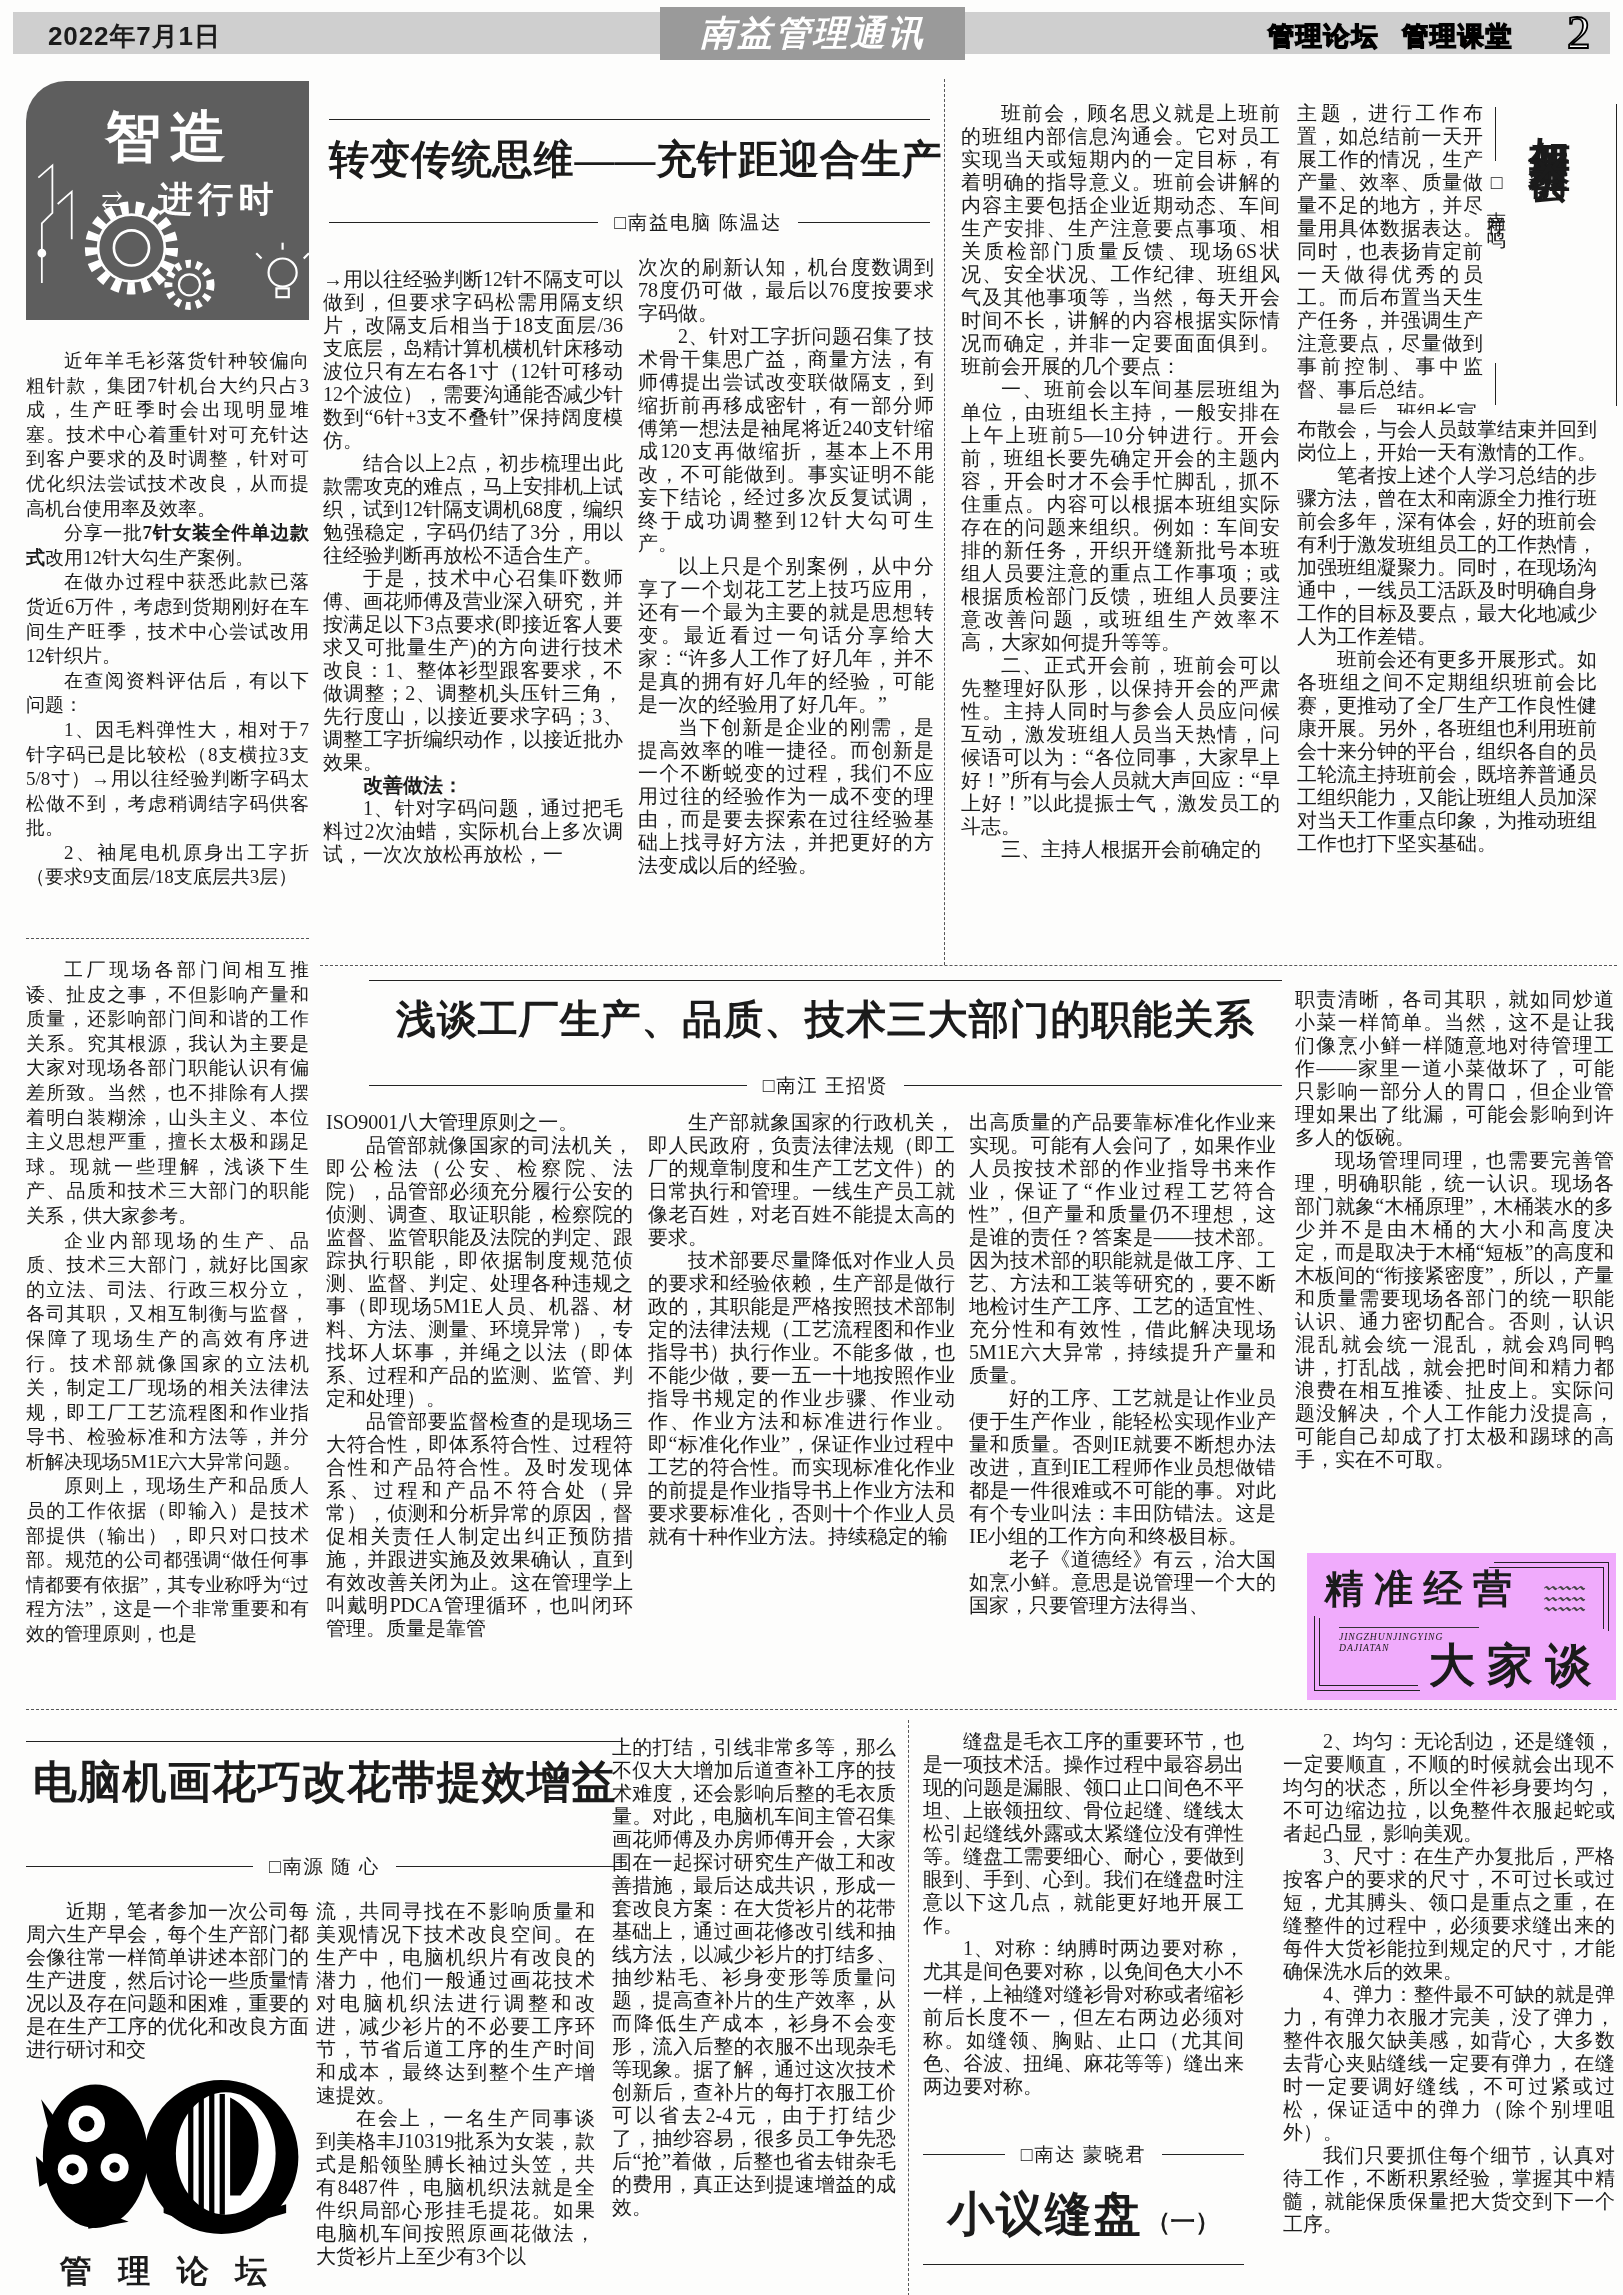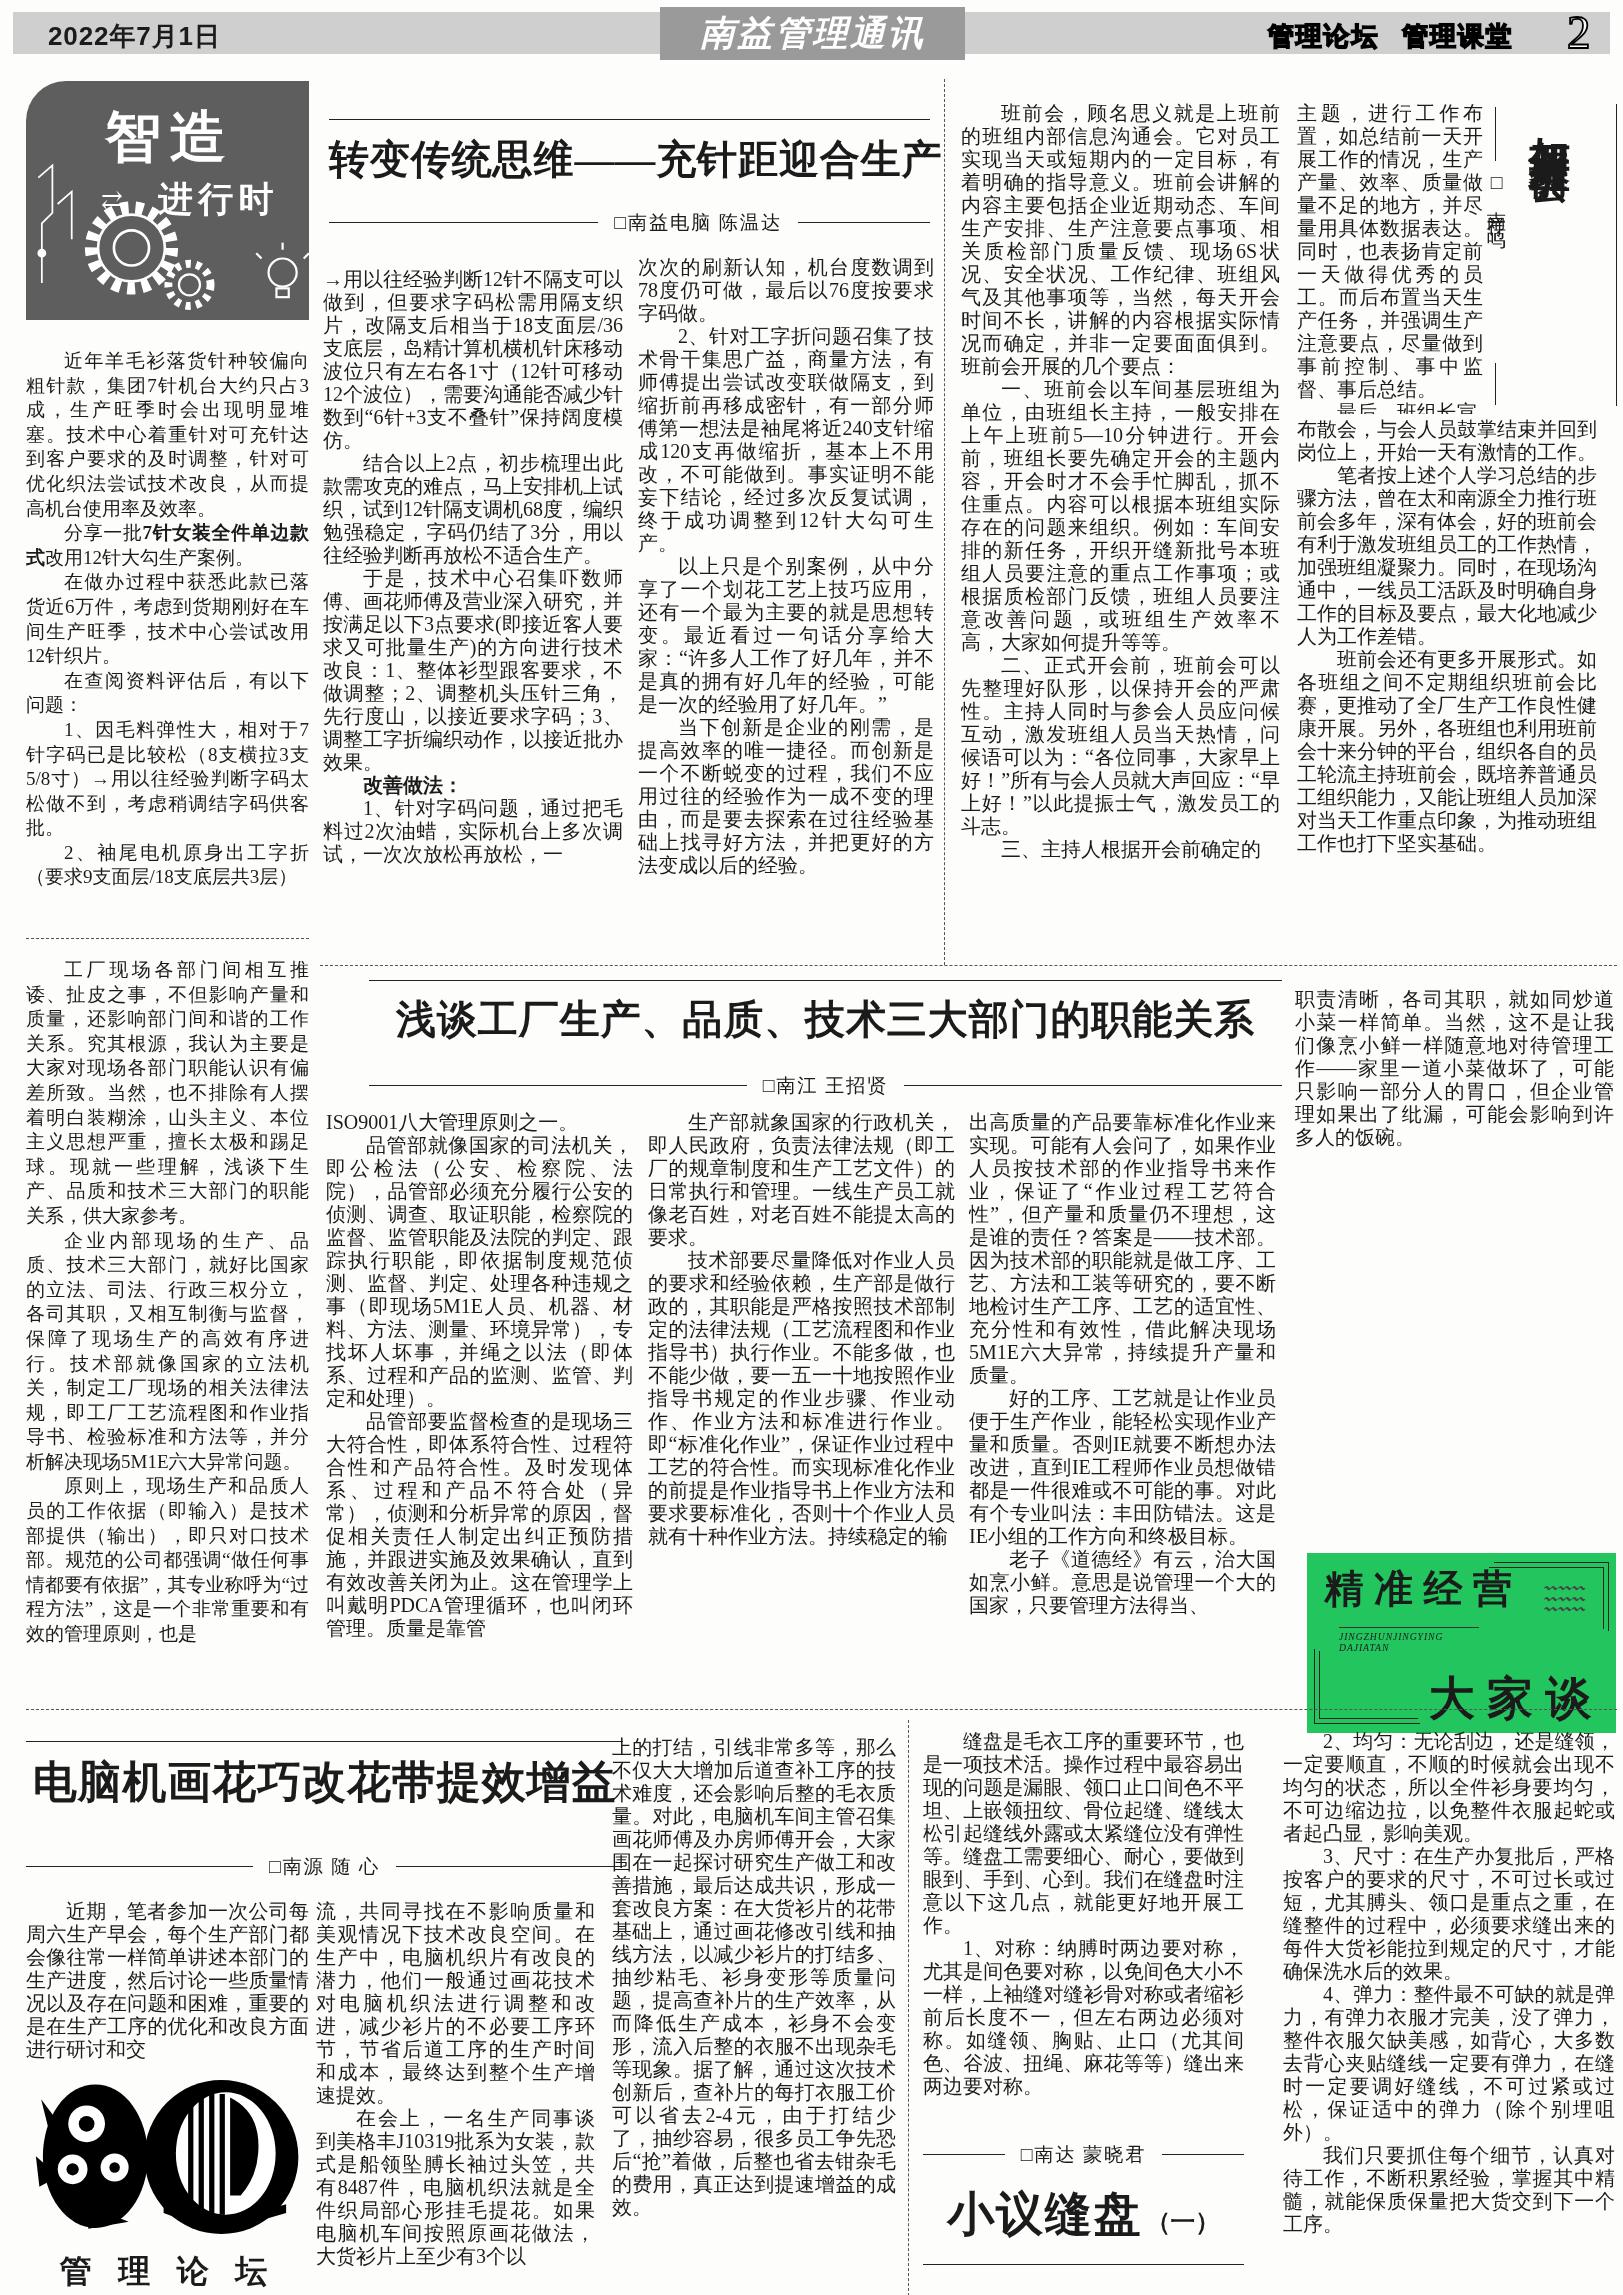--- a/index.html
+++ b/index.html
@@ -42,21 +42,21 @@
            border-radius:40px 0 0 0;color:#fff;}
   .logo-t1{position:absolute;left:79px;top:19.3px;font-size:56px;font-weight:bold;
            font-family:"Liberation Sans",sans-serif;letter-spacing:8.8px;}
   .logo-t2{position:absolute;left:132px;top:95px;font-size:35px;font-weight:bold;
            font-family:"Liberation Sans",sans-serif;letter-spacing:5.3px;}
   .logo-arr{position:absolute;left:75px;top:104px;font-size:26px;color:#fff;}
   
   .vtitle{writing-mode:vertical-rl;font-size:41px;font-weight:bold;letter-spacing:4.4px;}
   .vbyline{writing-mode:vertical-rl;font-size:19.3px;letter-spacing:3.5px;}
   
-  .jzbox{left:1307px;top:1553px;width:309px;height:180px;background:#22c55e;}
+  .jzbox{left:1307px;top:1553px;width:309px;height:147px;background:#f0abfc;}
   .jz-corner-tr{position:absolute;right:7px;top:8.8px;width:114px;height:68px;
       border-top:1.8px solid #222;border-right:1.8px solid #222;}
   .jz-corner-tr:after{content:"";position:absolute;right:4.4px;top:4.4px;width:114px;height:61px;
       border-top:1.8px solid #222;border-right:1.8px solid #222;}
   .jz-corner-bl{position:absolute;left:7px;bottom:8.8px;width:105px;height:74px;
       border-bottom:1.8px solid #222;border-left:1.8px solid #222;}
   .jz-corner-bl:after{content:"";position:absolute;left:4.4px;bottom:4.4px;width:98px;height:67px;
       border-bottom:1.8px solid #222;border-left:1.8px solid #222;}
   .jz-main{position:absolute;left:17.5px;top:8.8px;font-size:39px;font-weight:bold;letter-spacing:10.5px;}
   .jz-waves{position:absolute;right:30px;top:30px;font-size:13px;color:#444;line-height:10.5px;letter-spacing:0.9px;}
@@ -187,20 +187,21 @@
       <p>生产部就象国家的行政机关，即人民政府，负责法律法规（即工厂的规章制度和生产工艺文件）的日常执行和管理。一线生产员工就像老百姓，对老百姓不能提太高的要求。</p>
       <p>技术部要尽量降低对作业人员的要求和经验依赖，生产部是做行政的，其职能是严格按照技术部制定的法律法规（工艺流程图和作业指导书）执行作业。不能多做，也不能少做，要一五一十地按照作业指导书规定的作业步骤、作业动作、作业方法和标准进行作业。即“标准化作业”，保证作业过程中工艺的符合性。而实现标准化作业的前提是作业指导书上作业方法和要求要标准化，否则十个作业人员就有十种作业方法。持续稳定的输</p>
     </div>
   <div class="col" style="left:969px;top:1111px;width:307px;height:566px;">
       <p class="noind">出高质量的产品要靠标准化作业来实现。可能有人会问了，如果作业人员按技术部的作业指导书来作业，保证了“作业过程工艺符合性”，但产量和质量仍不理想，这是谁的责任？答案是——技术部。因为技术部的职能就是做工序、工艺、方法和工装等研究的，要不断地检讨生产工序、工艺的适宜性、充分性和有效性，借此解决现场5M1E六大异常，持续提升产量和质量。</p>
       <p>好的工序、工艺就是让作业员便于生产作业，能轻松实现作业产量和质量。否则IE就要不断想办法改进，直到IE工程师作业员想做错都是一件很难或不可能的事。对此有个专业叫法：丰田防错法。这是IE小组的工作方向和终极目标。</p>
       <p>老子《道德经》有云，治大国如烹小鲜。意思是说管理一个大的国家，只要管理方法得当、</p>
     </div>
   <div class="col" style="left:1295px;top:988px;width:319px;height:558px;">
       <p class="noind">职责清晰，各司其职，就如同炒道小菜一样简单。当然，这不是让我们像烹小鲜一样随意地对待管理工作——家里一道小菜做坏了，可能只影响一部分人的胃口，但企业管理如果出了纰漏，可能会影响到许多人的饭碗。</p>
+      <p>现场管理同理，也需要完善管理，明确职能，统一认识。现场各部门就象“木桶原理”，木桶装水的多少并不是由木桶的大小和高度决定，而是取决于木桶“短板”的高度和木板间的“衔接紧密度”，所以，产量和质量需要现场各部门的统一职能认识、通力密切配合。否则，认识混乱就会统一混乱，就会鸡同鸭讲，打乱战，就会把时间和精力都浪费在相互推诿、扯皮上。实际问题没解决，个人工作能力没提高，可能自己却成了打太极和踢球的高手，实在不可取。</p>
     </div>
 
   <div class="abs jzbox">
     <div class="jz-corner-tr"></div>
     <div class="jz-corner-bl"></div>
     <div class="jz-main">精准经营</div>
     <div class="jz-waves">〰〰〰<br>〰〰〰<br>〰〰〰</div>
     <div class="jz-py">
       <div>JINGZHUNJINGYING</div>
       <div>DAJIATAN</div>

